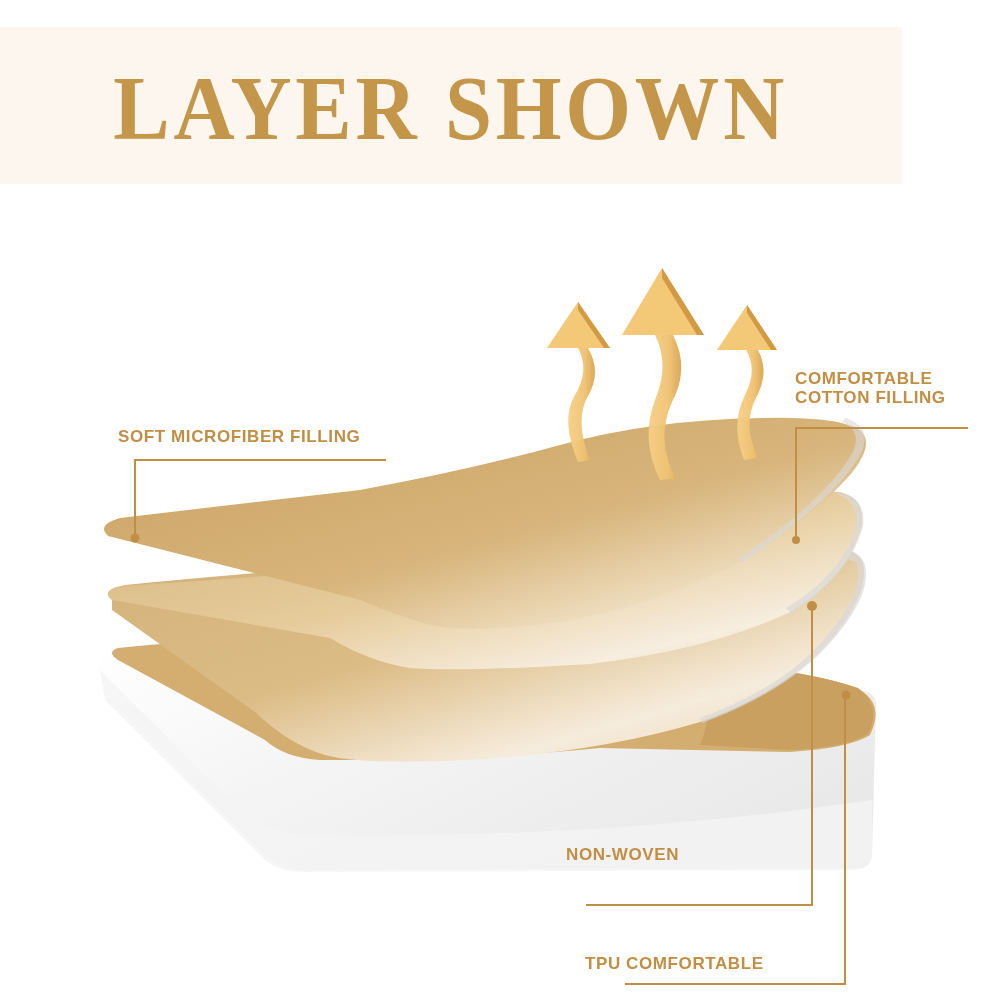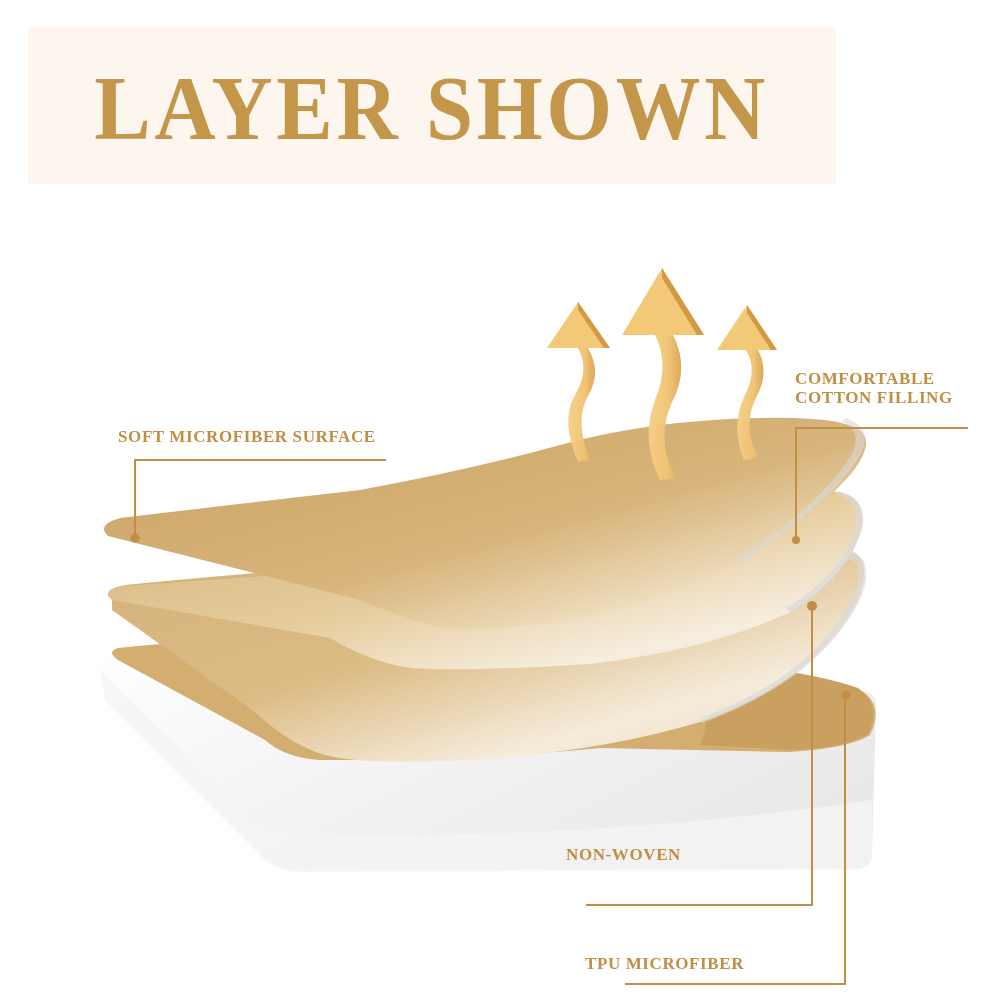--- a/index.html
+++ b/index.html
@@ -2,37 +2,37 @@
 <html><head>
   <meta charset="utf-8">
   <style>
     html, body { margin: 0; padding: 0; }
     body {
       width: 1000px; height: 1000px; position: relative; overflow: hidden;
       background: #ffffff;
       font-family: "Liberation Serif", "DejaVu Serif", serif;
     }
     .banner {
-      position: absolute; left: 0; top: 27px; width: 808px; height: 157px;
+      position: absolute; left: 0; top: 27px; width: 902px; height: 157px;
       background: #fcf6ee;
-      display: flex; align-items: center; justify-content: center; margin-left: 28px;
+      display: flex; align-items: center; justify-content: center;
     }
     .banner-title {
       font-family: "Liberation Serif", "DejaVu Serif", serif;
       font-weight: bold; color: #c4964a;
       font-size: 92px; letter-spacing: 4px;
       transform: scaleX(0.92);
       white-space: nowrap;
       line-height: 1;
       margin-top: 4px;
     }
     .illustration { position: absolute; left: 0; top: 0; width: 1000px; height: 1000px; }
     .label {
       position: absolute;
-      font-family: Liberation Serif, serif;
+      font-family: Liberation Sans, sans-serif;
       font-weight: bold; color: #c08e45;
       font-size: 17px; letter-spacing: 0.6px;
       white-space: nowrap; line-height: 1.15;
     }
     .label-cotton { line-height: 1.1; }
   </style>
 </head>
 <body>
 
 <div class="banner">
@@ -118,22 +118,22 @@
     <polyline points="845,695 845,984 625,984"></polyline>
   </g>
   <g fill="#c08e45">
     <circle cx="135" cy="538" r="4.5"></circle>
     <circle cx="796" cy="540" r="4"></circle>
     <circle cx="812" cy="606" r="5"></circle>
     <circle cx="846" cy="695" r="4.5"></circle>
   </g>
 </svg>
 
-<div class="label" style="left:118px; top:427px;">SOFT MICROFIBER SURFACE</div>
+<div class="label" style="left:118px; top:427px;">SOFT MICROFIBER FILLING</div>
 
 <div class="label label-cotton" style="left:795px; top:370px;">
   <div>COMFORTABLE</div>
   <div>COTTON FILLING</div>
 </div>
 
 <div class="label" style="left:566px; top:845px;">NON-WOVEN</div>
 
-<div class="label" style="left:585px; top:954px;">TPU MICROFIBER</div>
+<div class="label" style="left:585px; top:954px;">TPU COMFORTABLE</div>
 
 </body></html>

